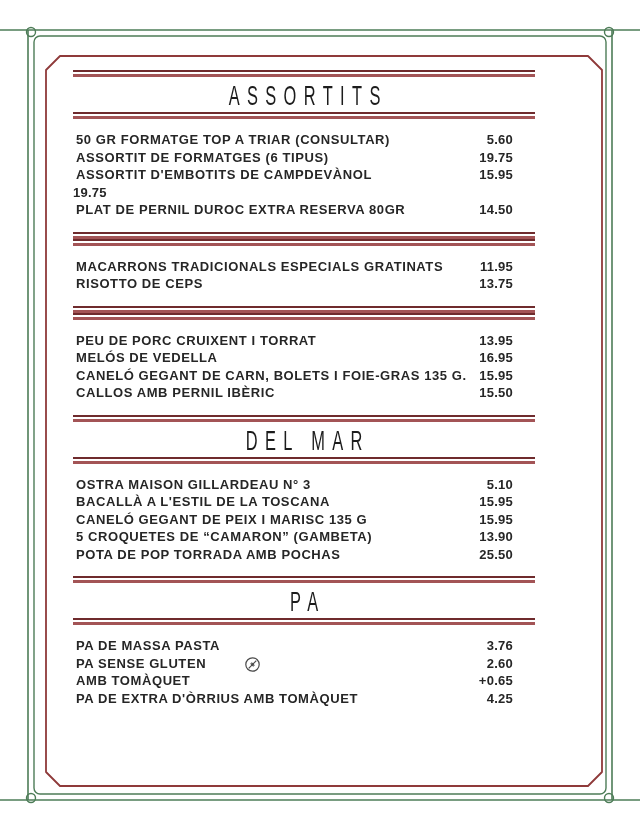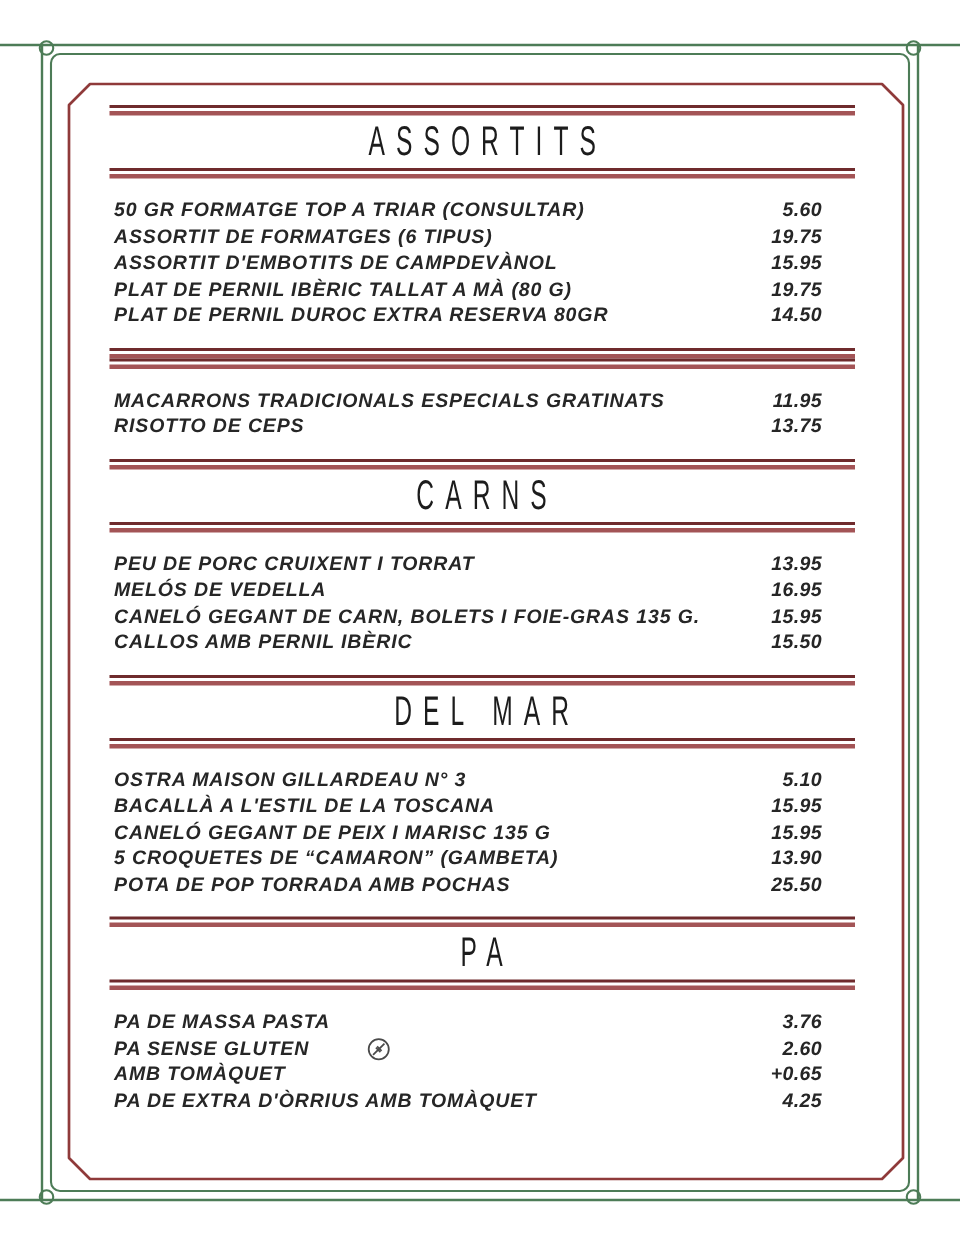--- a/index.html
+++ b/index.html
@@ -14,21 +14,21 @@
   body{
     width:640px;height:828px;
     font-family:"Liberation Sans", sans-serif;
     position:relative;
     overflow:hidden;
   }
   .page{position:absolute;inset:0;width:640px;height:828px;background:#fff;}
   .frame-svg{position:absolute;left:0;top:0;pointer-events:none;}
   .menu{
     position:absolute;inset:0;
-    padding:70px 70px 0 73px;
+    padding:70px 105px 0 73px;
   }
   .divider{
     height:7px;
     border-top:2px solid var(--div-dark);
     border-bottom:3px solid var(--div-light);
   }
   .section-title{
     text-align:center;
     line-height:30px;
     margin:2px 0 2px 0;
@@ -50,21 +50,20 @@
   }
   .menu-item{
     display:flex;
     align-items:center;
     justify-content:space-between;
     line-height:17.5px;
     font-size:13px;
     font-weight:700;
     color:var(--text);
     letter-spacing:0.045em;
-    font-style:italic;
   }
   .item-name{
     margin-left:3px;
     white-space:nowrap;
     display:flex;
     align-items:center;
   }
   .item-price{
     margin-right:22px;
     letter-spacing:0.02em;
@@ -124,23 +123,20 @@
   </li>
 
   <li class="menu-item">
     <span class="item-name">
                 <span class="name-text">ASSORTIT D'EMBOTITS DE CAMPDEVÀNOL</span>
               </span>
     <span class="item-price">15.95</span>
   </li>
 
   <li class="menu-item">
-    <span class="item-name">
-                <span class="name-text">PLAT DE PERNIL IBÈRIC TALLAT A MÀ (80 G)</span>
-              </span>
     <span class="item-price">19.75</span>
   </li>
 
   <li class="menu-item">
     <span class="item-name">
                 <span class="name-text">PLAT DE PERNIL DUROC EXTRA RESERVA 80GR</span>
               </span>
     <span class="item-price">14.50</span>
   </li>
 </ul>
@@ -161,21 +157,20 @@
     <span class="item-name">
                 <span class="name-text">RISOTTO DE CEPS</span>
               </span>
     <span class="item-price">13.75</span>
   </li>
 </ul>
   </section>
 
   <section class="menu-section">
     <div class="divider"></div>
-    <h2 class="section-title"><span class="title-inner">CARNS</span></h2>
     <div class="divider"></div>
     <ul class="items">
   <li class="menu-item">
     <span class="item-name">
                 <span class="name-text">PEU DE PORC CRUIXENT I TORRAT</span>
               </span>
     <span class="item-price">13.95</span>
   </li>
 
   <li class="menu-item">

